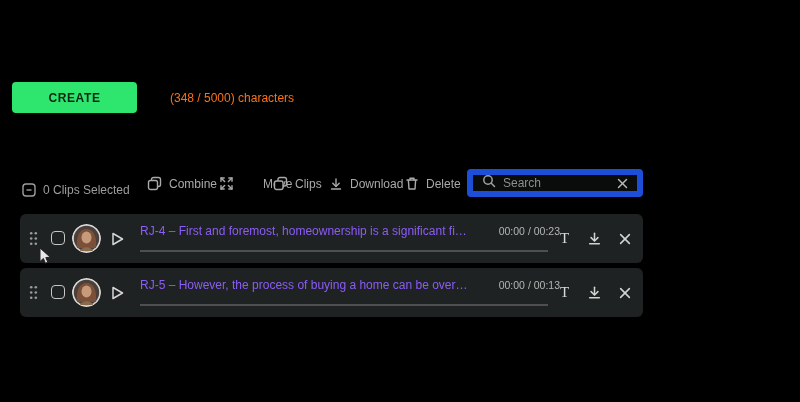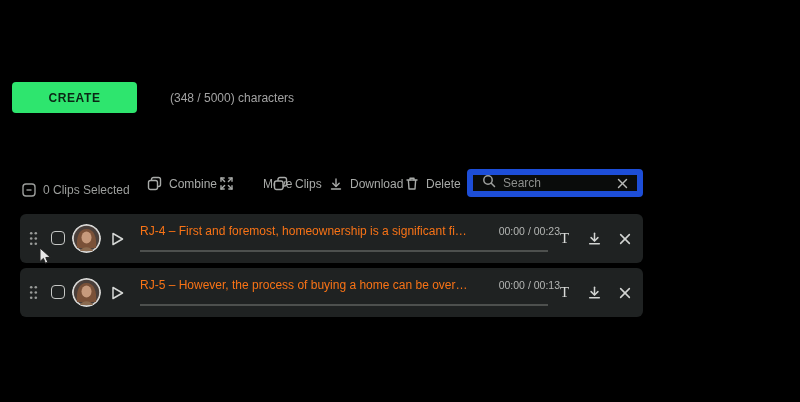--- a/index.html
+++ b/index.html
@@ -15,21 +15,21 @@
   .create-btn {
     position:absolute; left:12px; top:82px; width:125px; height:31px;
     background:#2ee56e; border:none; border-radius:4px;
     display:flex; align-items:center; justify-content:center;
     font-family:inherit; font-size:12px; font-weight:bold; letter-spacing:.6px;
     color:#0b2615; cursor:pointer;
   }
   .char-counter {
     position:absolute; left:170px; top:82px; height:31px;
     display:flex; align-items:center;
-    font-size:12px; color:#a3a3a3;
+    font-size:12px; color:#f97316;
   }
   
   .tb-item {
     position:absolute; top:170px; height:27px;
     display:flex; align-items:center; gap:7px;
     background:none; border:none; font-family:inherit;
     font-size:12px; color:#a8aaa8; cursor:pointer; white-space:nowrap;
   }
   .tb-item svg { display:block; }
   .clips-selected { left:22px; color:#9c9e9c; cursor:default;align-items:flex-end; }
@@ -62,21 +62,21 @@
     background:transparent; border:1.5px solid #c6c8c6; border-radius:4px; cursor:pointer;
   }
   .avatar {
     position:absolute; left:52px; top:10px; width:29px; height:29px; border-radius:50%;
     overflow:hidden;
   }
   .play-btn { position:absolute; left:89px; top:16px; width:16px; height:17px; color:#d6d8d6; }
   .clip-content { position:absolute; left:120px; top:10px; width:420px; }
   .clip-content .line1 { display:flex; align-items:baseline; justify-content:space-between; }
   .clip-title {
-    font-size:12px; color:#f97316; white-space:nowrap; overflow:hidden;
+    font-size:12px; color:#8b5cf6; white-space:nowrap; overflow:hidden;
     max-width:330px;
   }
   .clip-time { font-size:10.5px; color:#b4b6b4; white-space:nowrap; }
   .seekbar {
     margin-top:8px; width:408px; height:2px; background:#4d504e; border:none; padding:0; cursor:pointer;
   }
   .row-actions {
     position:absolute; right:8px; top:0; height:49px;
     display:flex; align-items:center; gap:9px;
   }

